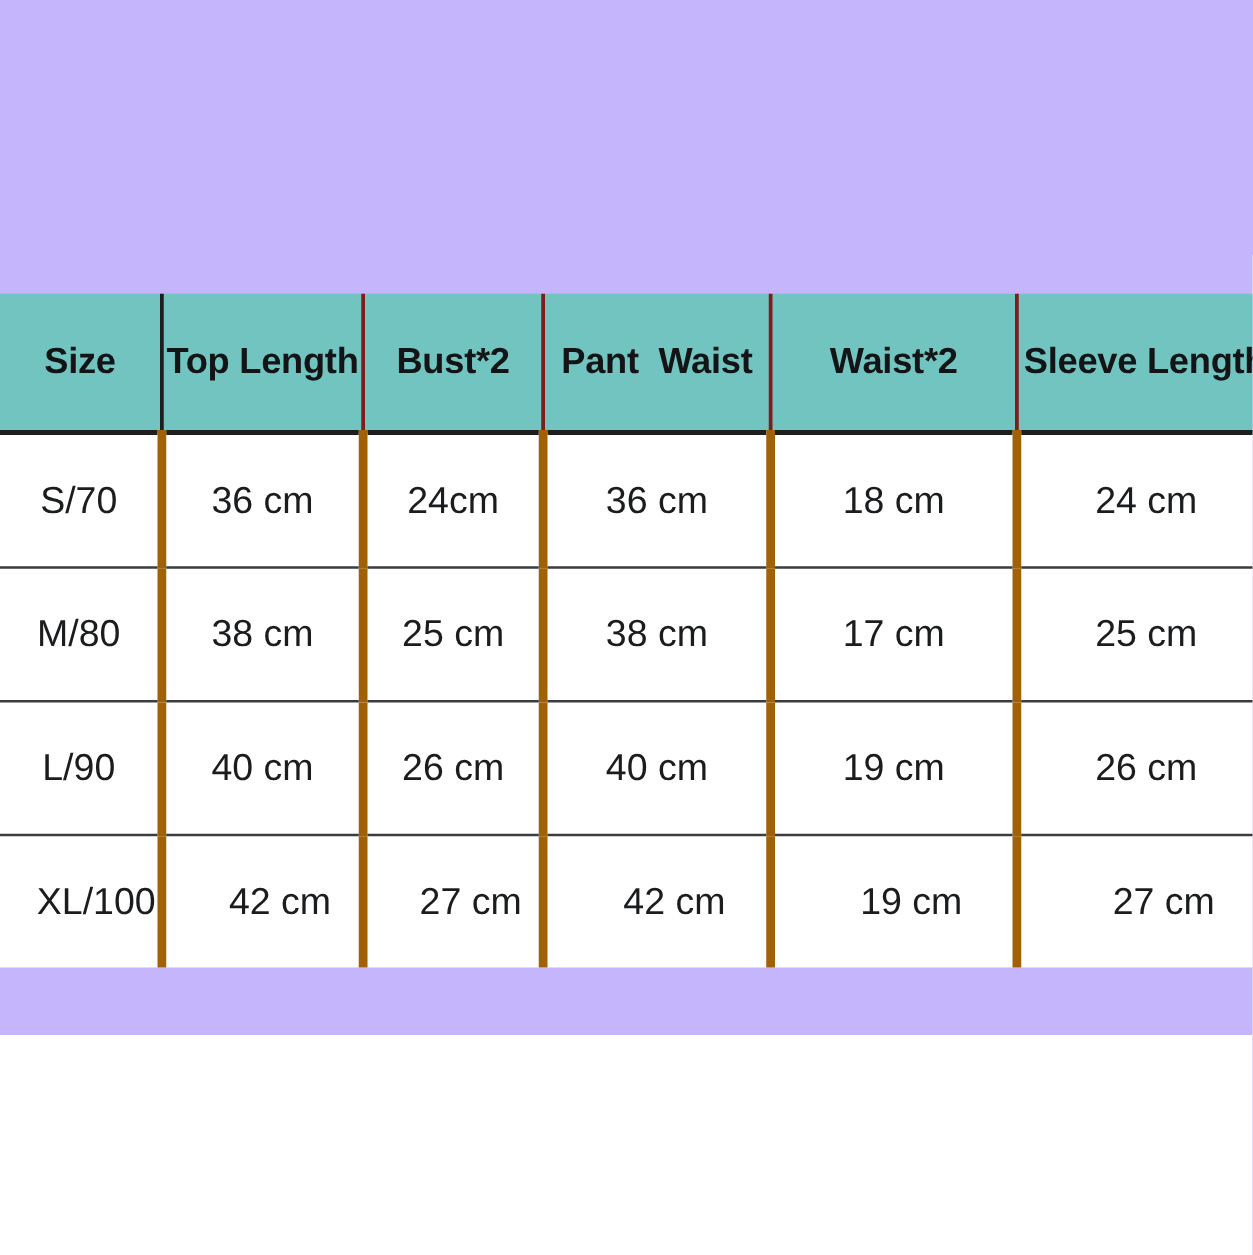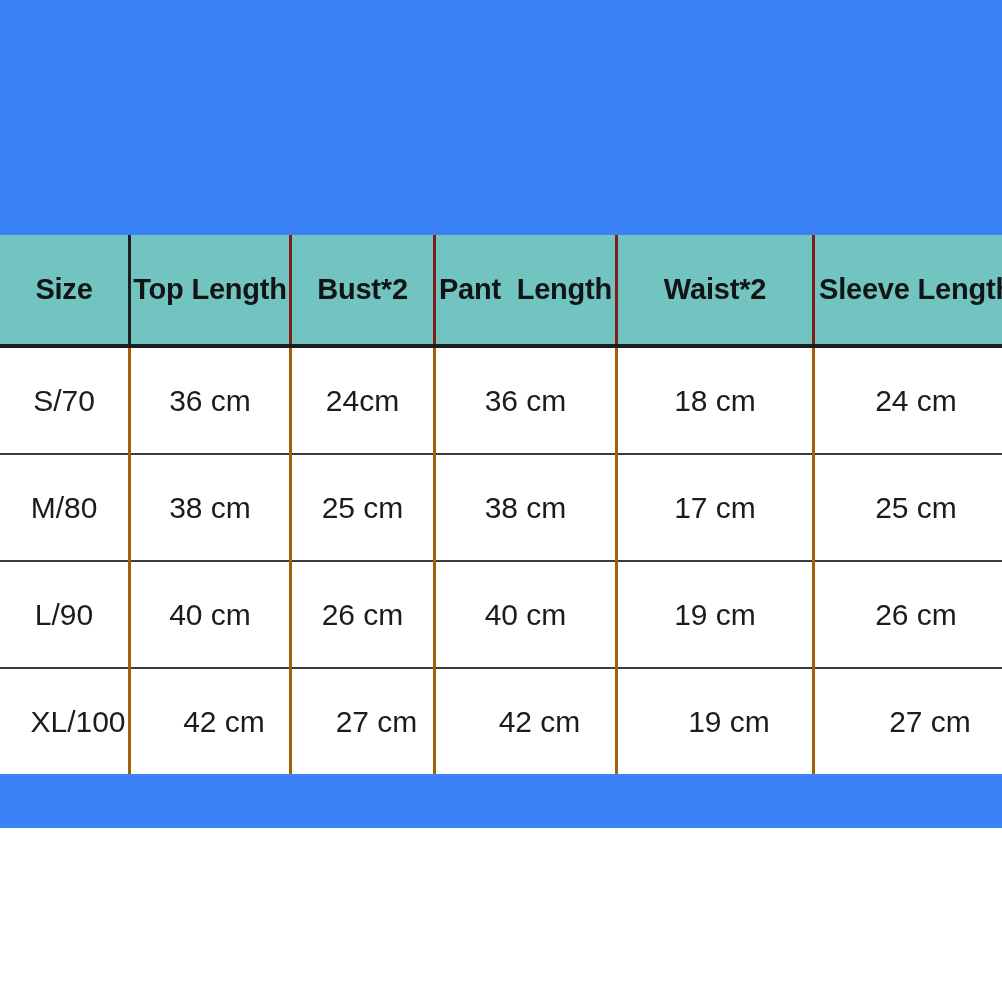--- a/index.html
+++ b/index.html
@@ -11,21 +11,21 @@
     height: 1004px;
     background: #ffffff;
     font-family: "Liberation Sans", sans-serif;
     overflow: hidden;
   }
 
   #size-chart-page {
     position: relative;
     width: 1002px;
     height: 828px;
-    background: #3b82f6;
+    background: #c4b5fd;
   }
 
   
   .size-table {
     position: absolute;
     left: 0;
     top: 235px;
     width: 1002px;
     border-collapse: collapse;
     table-layout: fixed;
@@ -60,21 +60,21 @@
     border-right: 3px solid #1c1e20;
   }
 
   
   .size-table tbody td {
     height: 105px;
     background: #ffffff;
     font-size: 30px;
     font-weight: normal;
     color: #1a1c1e;
-    border-right: 3px solid #a16207;
+    border-right: 7px solid #a16207;
     border-bottom: 2px solid #3a3c3e;
     white-space: pre;
   }
   .size-table tbody td:last-child {
     border-right: none;
   }
   .size-table tbody tr:last-child td {
     border-bottom: none;
     height: 105px;
     padding-left: 28px;
@@ -92,21 +92,21 @@
 <body>
 
 <div id="size-chart-page">
 
   <table class="size-table">
     <thead>
       <tr>
         <th class="col-size">Size</th>
         <th class="col-top-length">Top Length</th>
         <th class="col-bust">Bust*2</th>
-        <th class="col-pant-length">Pant  Length</th>
+        <th class="col-pant-length">Pant  Waist</th>
         <th class="col-waist">Waist*2</th>
         <th class="col-sleeve">Sleeve Length</th>
       </tr>
     </thead>
     <tbody>
       <tr>
         <td class="col-size">S/70</td>
         <td class="col-top-length">36 cm</td>
         <td class="col-bust">24cm</td>
         <td class="col-pant-length">36 cm</td>

